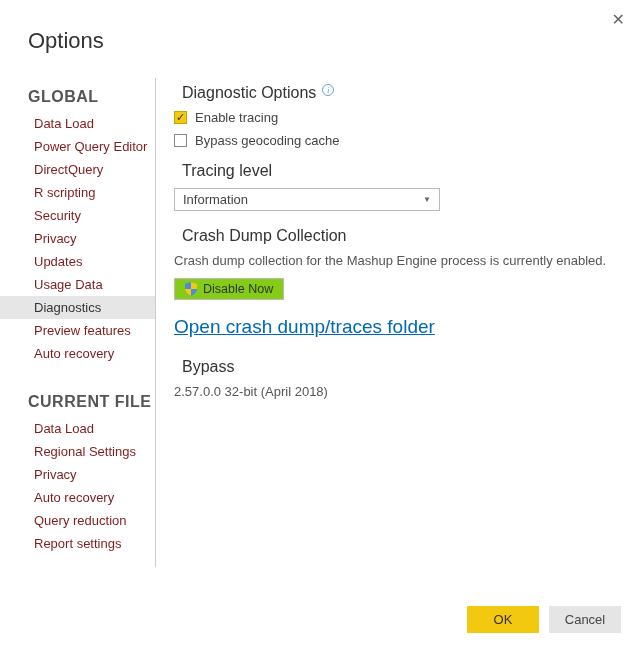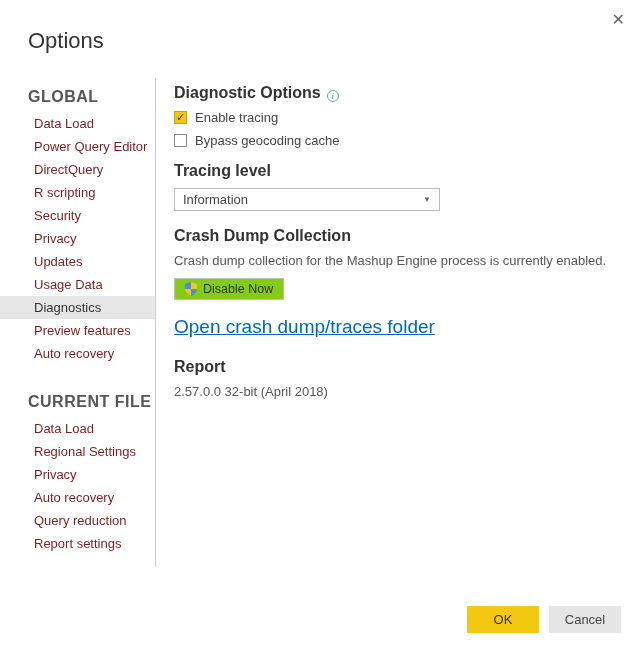--- a/index.html
+++ b/index.html
@@ -57,25 +57,25 @@
   .nav-item.selected {
     background: #e6e6e6;
     color: #333;
   }
   .content {
     flex: 1;
     padding: 0 20px 0 18px;
   }
   .section-title {
     font-size: 16px;
-    font-weight: 700;
-    color: #333;
-    margin: 6px 0 8px 0;
-    display: flex;
-    align-items: flex-end;
+    font-weight: 400;
+    color: #333;
+    margin: 6px 0 8px 8px;
+    display: flex;
+    align-items: flex-start;
     gap: 6px;
   }
   .info-icon {
     display: inline-flex;
     width: 12px;
     height: 12px;
     border: 1px solid #6aa0d8;
     border-radius: 50%;
     color: #6aa0d8;
     font-size: 9px;
@@ -250,21 +250,21 @@
         <path d="M6 0 L12 2 V7 H6 Z" fill="#f2c811"></path>
         <path d="M0 7 H6 V14 C6 14 0 11 0 7 Z" fill="#f2c811"></path>
         <path d="M6 7 H12 V7 C12 11 6 14 6 14 Z" fill="#4a8de0"></path>
       </svg>
       <span>Disable Now</span>
     </div>
     <br>
     <a class="link">Open crash dump/traces folder</a>
 
     <div class="section-title" style="margin-top:2px;">
-      <span>Report</span>
+      <span>Bypass</span>
     </div>
     <div class="version-val">2.57.0.0 32-bit (April 2018)</div>
 
   </div>
 </div>
 
 <div class="footer">
   <div class="fbtn ok">OK</div>
   <div class="fbtn cancel">Cancel</div>
 </div>

